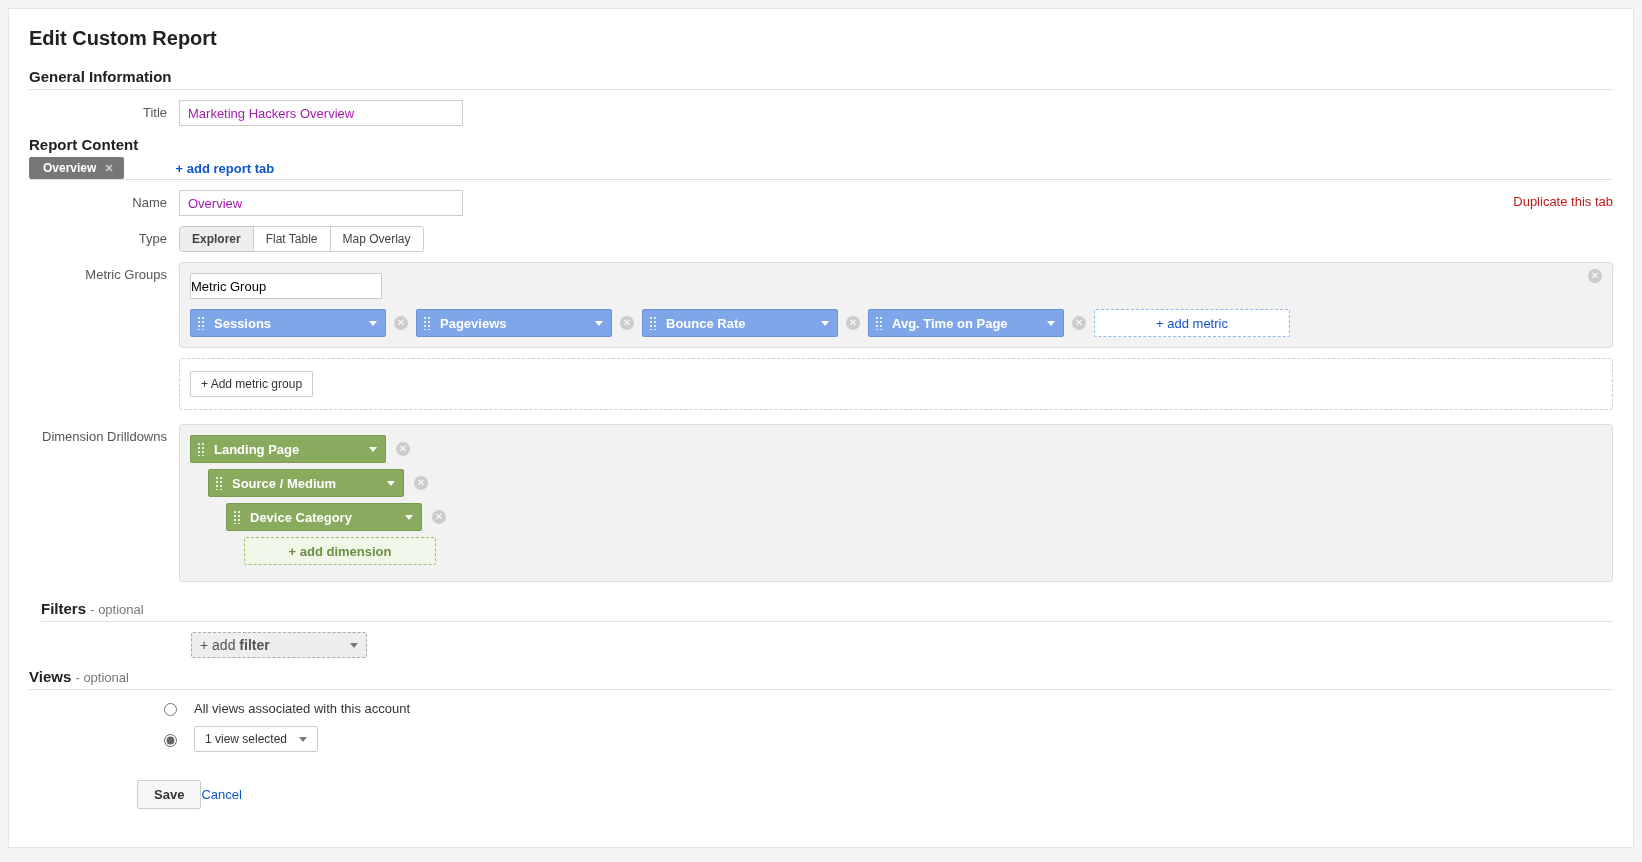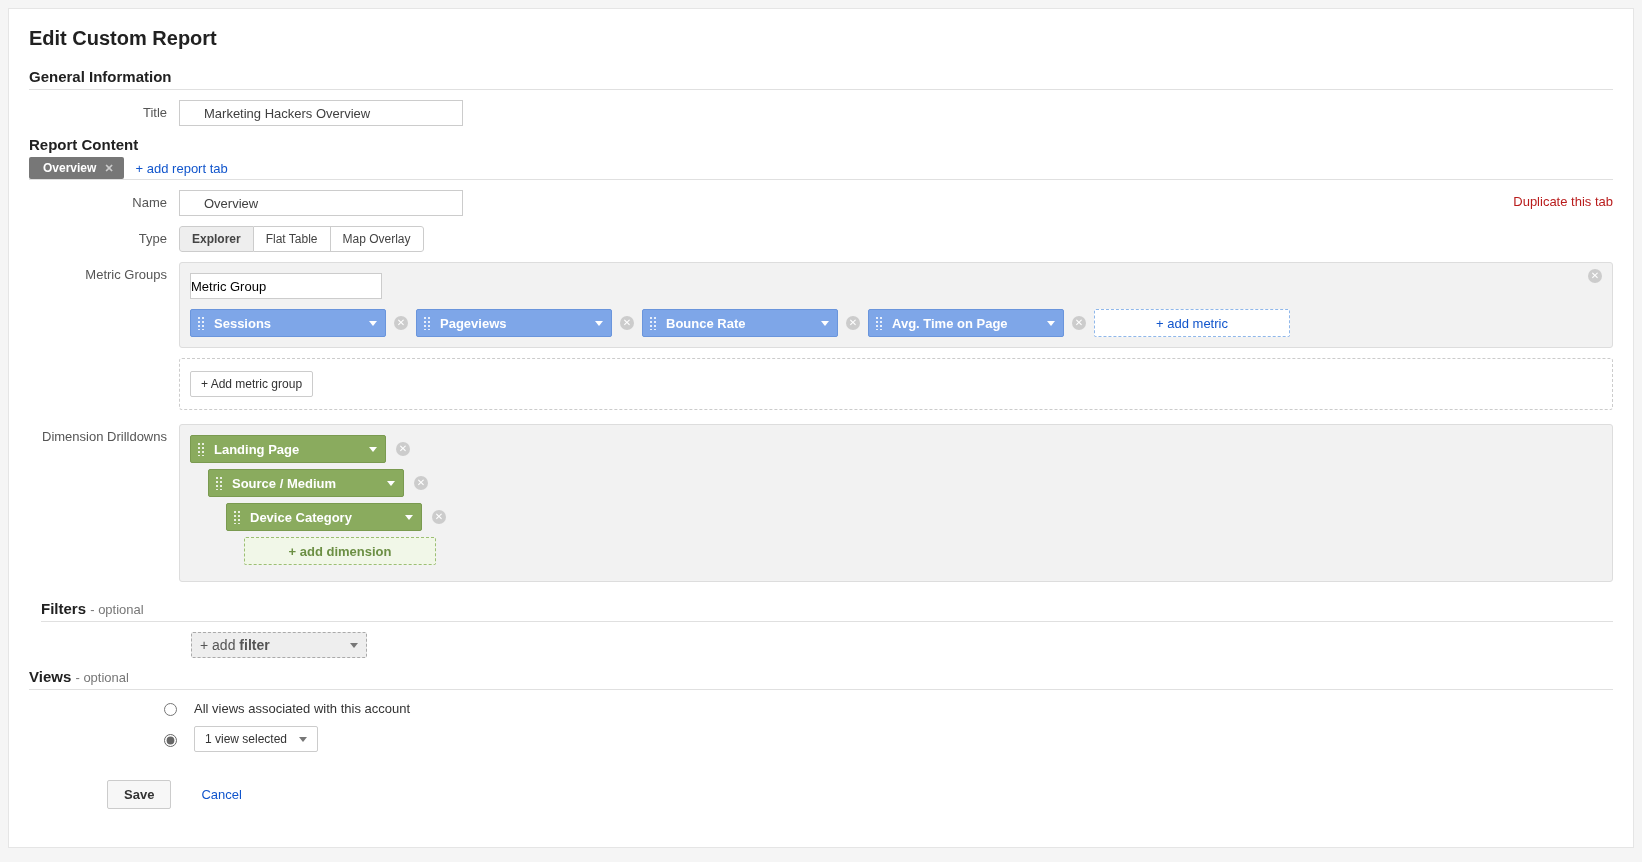--- a/index.html
+++ b/index.html
@@ -51,24 +51,24 @@
     font-size: 13px;
     line-height: 26px;
   }
   .field-body {
     flex: 1;
     position: relative;
   }
   .text-input {
     width: 284px;
     height: 26px;
-    padding: 3px 24px;
-    border: 1px solid #ccc;
-    font-size: 13px;
-    color: #404040;
+    padding: 3px 8px;
+    border: 1px solid #ccc;
+    font-size: 13px;
+    color: #a21caf;
     outline: none;
   }
   .tabs-row {
     display: flex;
     align-items: center;
     border-bottom: 1px solid #e0e0e0;
     margin-bottom: 10px;
     gap: 12px;
   }
   .report-tab {
@@ -85,21 +85,22 @@
   }
   .report-tab .close-x {
     color: #ccc;
     font-size: 11px;
     cursor: pointer;
   }
   .add-tab-link {
     color: #1155cc;
     font-size: 13px;
     cursor: pointer;
-    font-weight: normal;
+    font-weight: bold;
+    margin-left: 40px;
   }
   .duplicate-link {
     position: absolute;
     right: 0;
     top: 4px;
     color: #b91c1c;
     font-size: 13px;
     cursor: pointer;
   }
   .type-toggle {
@@ -282,23 +283,23 @@
   }
   .view-select-dd .caret {
     width: 0; height: 0;
     border-left: 4px solid transparent;
     border-right: 4px solid transparent;
     border-top: 5px solid #777;
   }
   .actions-row {
     display: flex;
     align-items: center;
-    gap: 30px;
+    gap: 0;
     margin-top: 28px;
-    margin-left: 78px;
+    margin-left: 108px;
   }
   .btn {
     padding: 6px 16px;
     border: 1px solid #ccc;
     background: #f7f7f7;
     color: #333;
     font-size: 13px;
     font-weight: bold;
     border-radius: 2px;
     cursor: pointer;

